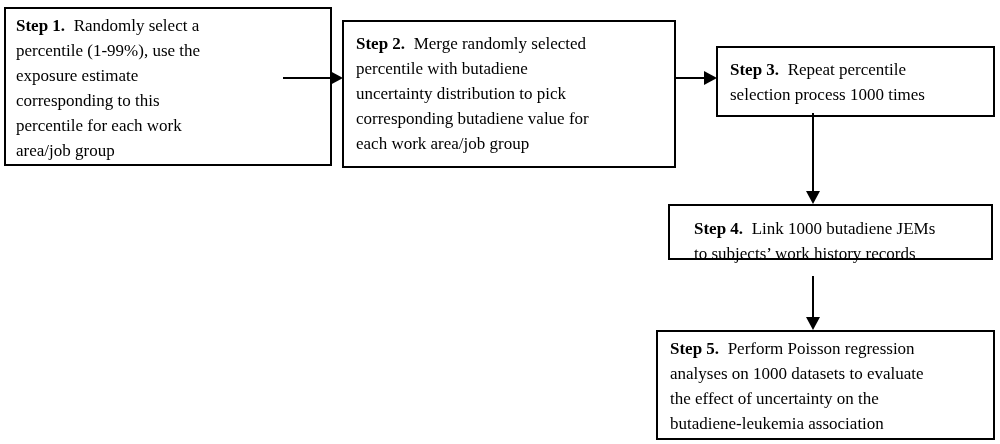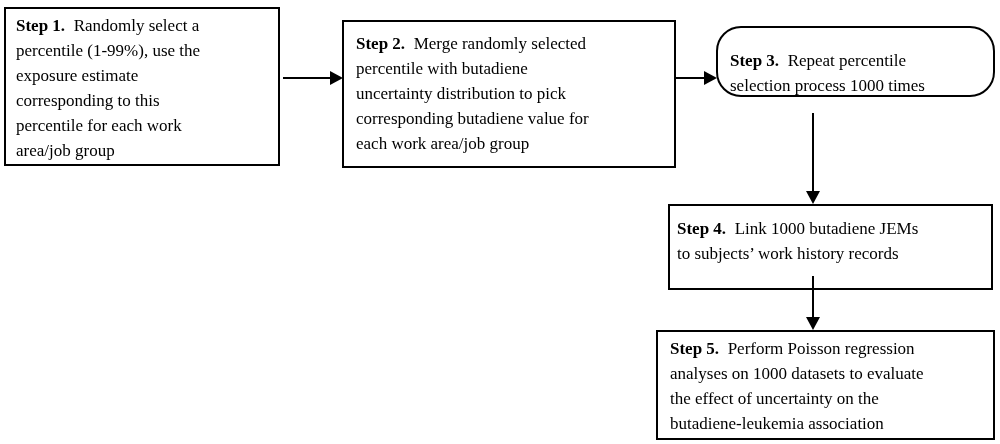--- a/index.html
+++ b/index.html
@@ -16,24 +16,24 @@
   .step-box {
     position: absolute;
     border: 2px solid #000000;
     background: #ffffff;
     font-size: 17px;
     line-height: 25px;
   }
   .step-label { font-weight: bold; }
   .step-text  { white-space: pre-wrap; }
 
-  .box1 { left: 4px;   top: 7px;   width: 276px; height: 159px; padding: 4px 10px; }
+  .box1 { left: 4px;   top: 7px;   width: 328px; height: 159px; padding: 4px 10px; }
   .box2 { left: 342px; top: 20px;   width: 334px; height: 148px; padding: 9px 12px; }
-  .box3 { left: 716px; top: 26px;  width: 279px; height: 71px;  padding: 20px 12px; border-radius: 25px; }
-  .box4 { left: 668px; top: 204px; width: 325px; height: 86px;  padding: 10px 7px; }
+  .box3 { left: 716px; top: 46px;  width: 279px; height: 71px;  padding: 9px 12px; }
+  .box4 { left: 668px; top: 204px; width: 325px; height: 56px;  padding: 10px 24px; }
   .box5 { left: 656px; top: 330px; width: 339px; height: 110px; padding: 4px 12px; }
 
   .shaft { position: absolute; background: #000000; }
   .shaft-h { height: 2px; }
   .shaft-v { width: 2px; }
   .head-right {
     position: absolute; width: 0; height: 0;
     border-top: 7px solid transparent;
     border-bottom: 7px solid transparent;
     border-left: 13px solid #000000;

